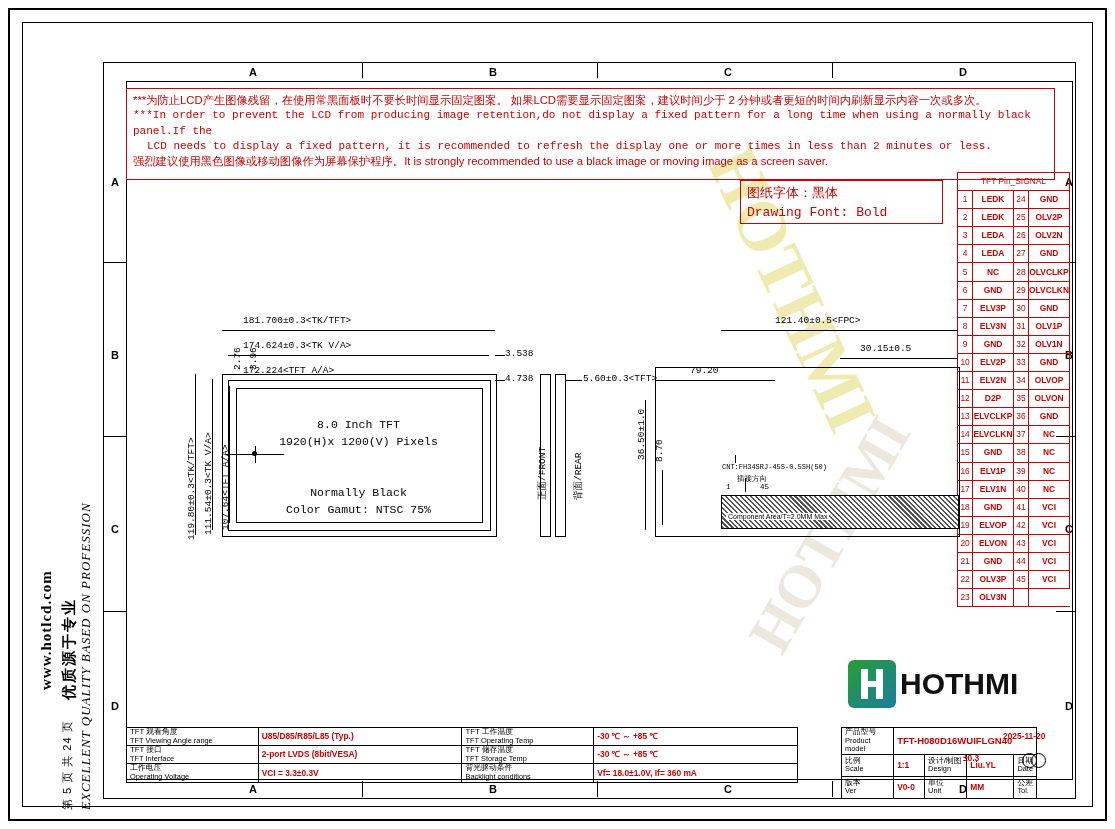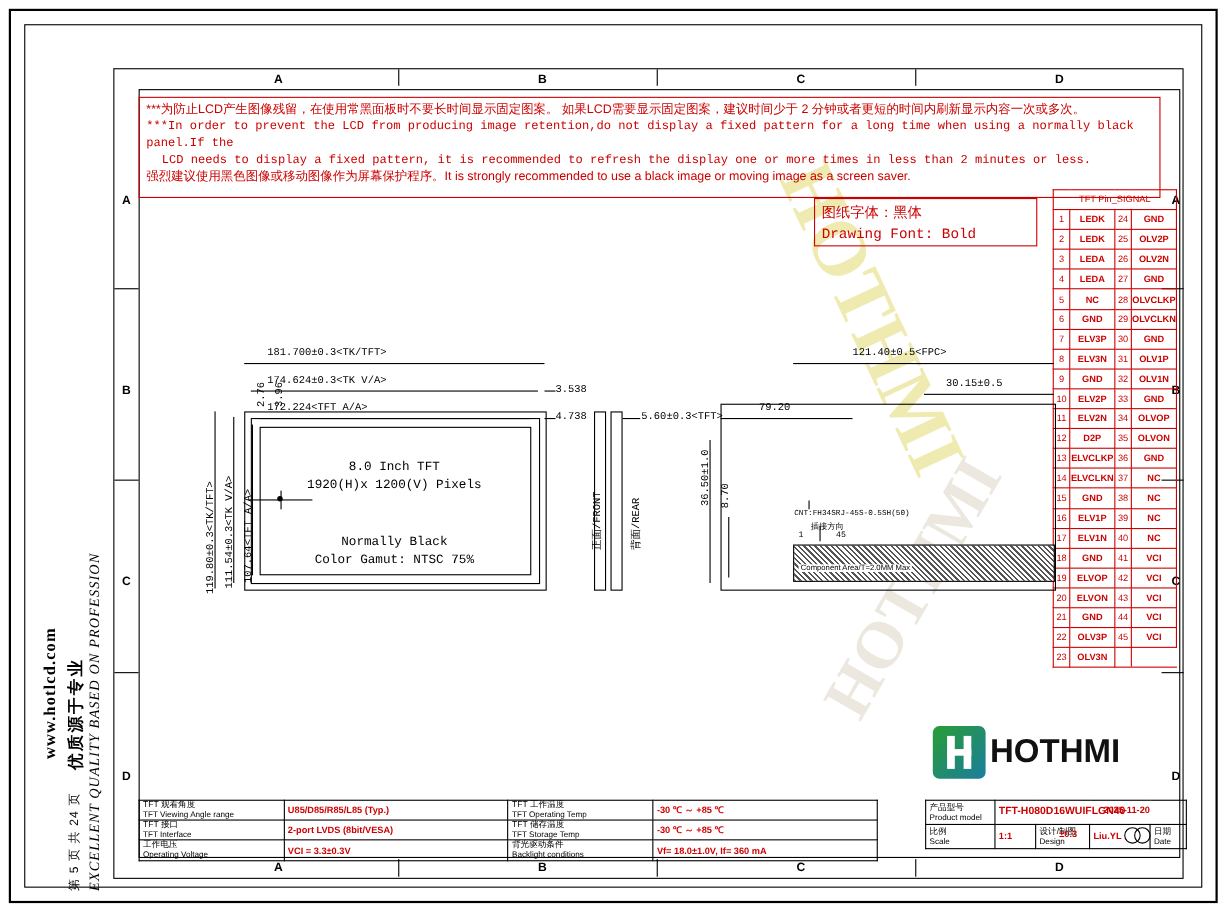--- a/index.html
+++ b/index.html
@@ -74,21 +74,21 @@
   .logo-text{font-size:30px;font-weight:bold;letter-spacing:0px;margin-left:4px;color:#111;}
 
   
   .spectab{position:absolute;left:126px;top:727px;width:672px;border-collapse:collapse;font-size:7.4px;}
   .spectab td{border:1px solid #000;padding:0 3px;height:17px;line-height:8.6px;vertical-align:middle;}
   .spectab .lbl{width:88px;}
   .spectab .val{width:140px;color:#c00;font-weight:bold;font-size:8.4px;}
   .cn{font-size:7.8px;}
 
   
-  .titleblock{position:absolute;left:841px;top:727px;width:238px;border-collapse:collapse;font-size:7.4px;}
+  .titleblock{position:absolute;left:841px;top:727px;width:196px;border-collapse:collapse;font-size:7.4px;}
   .titleblock td{border:1px solid #000;padding:0 3px;height:21px;vertical-align:middle;line-height:8.6px;}
   .tb-red{color:#c00;font-weight:bold;font-size:9.5px;}
   .tb-red-s{color:#c00;font-weight:bold;font-size:8.4px;}
   .proj-sym{display:inline-block;width:34px;height:13px;position:relative;}
   .proj-sym .c1,.proj-sym .c2{position:absolute;top:0px;width:13px;height:13px;border:1px solid #000;border-radius:50%;}
   .proj-sym .c1{left:0px;}
   .proj-sym .c2{left:9px;}
   .crosshair{position:absolute;left:226px;top:454px;width:58px;height:1px;background:#000;}
   .crosshair2{position:absolute;left:255px;top:446px;width:1px;height:17px;background:#000;}
   .cdot{position:absolute;left:252px;top:451px;width:5px;height:5px;border-radius:50%;background:#000;}
@@ -430,19 +430,35 @@
       <td style="width:42px;">
         <div class="cn">设计/制图</div>
         <div>Design</div>
       </td>
       <td style="width:48px;margin-top:24px;" class="tb-red-s">Liu.YL</td>
       <td>
         <div class="cn">日期</div>
         <div>Date</div>
       </td>
     </tr>
+    <tr>
+      <td class="lbl" style="width:56px;">
+        <div class="cn">版本</div>
+        <div>Ver</div>
+      </td>
+      <td class="tb-red-s">V0-0</td>
+      <td>
+        <div class="cn">单位</div>
+        <div>Unit</div>
+      </td>
+      <td class="tb-red-s">MM</td>
+      <td>
+        <div class="cn">公差</div>
+        <div>Tol.</div>
+      </td>
+    </tr>
   </tbody>
 </table>
 <div style="position:absolute;left:975px;top:731px;font-size:8.4px;color:#c00;font-weight:bold;margin-left:28px;">2025-11-20</div>
 <div style="position:absolute;left:963px;top:753px;font-size:8.4px;color:#c00;font-weight:bold;">±0.3</div>
 <div style="position:absolute;left:1022px;top:752px;">
   <span class="proj-sym"><span class="c1"></span><span class="c2"></span></span>
 </div>
 
 </body></html>

